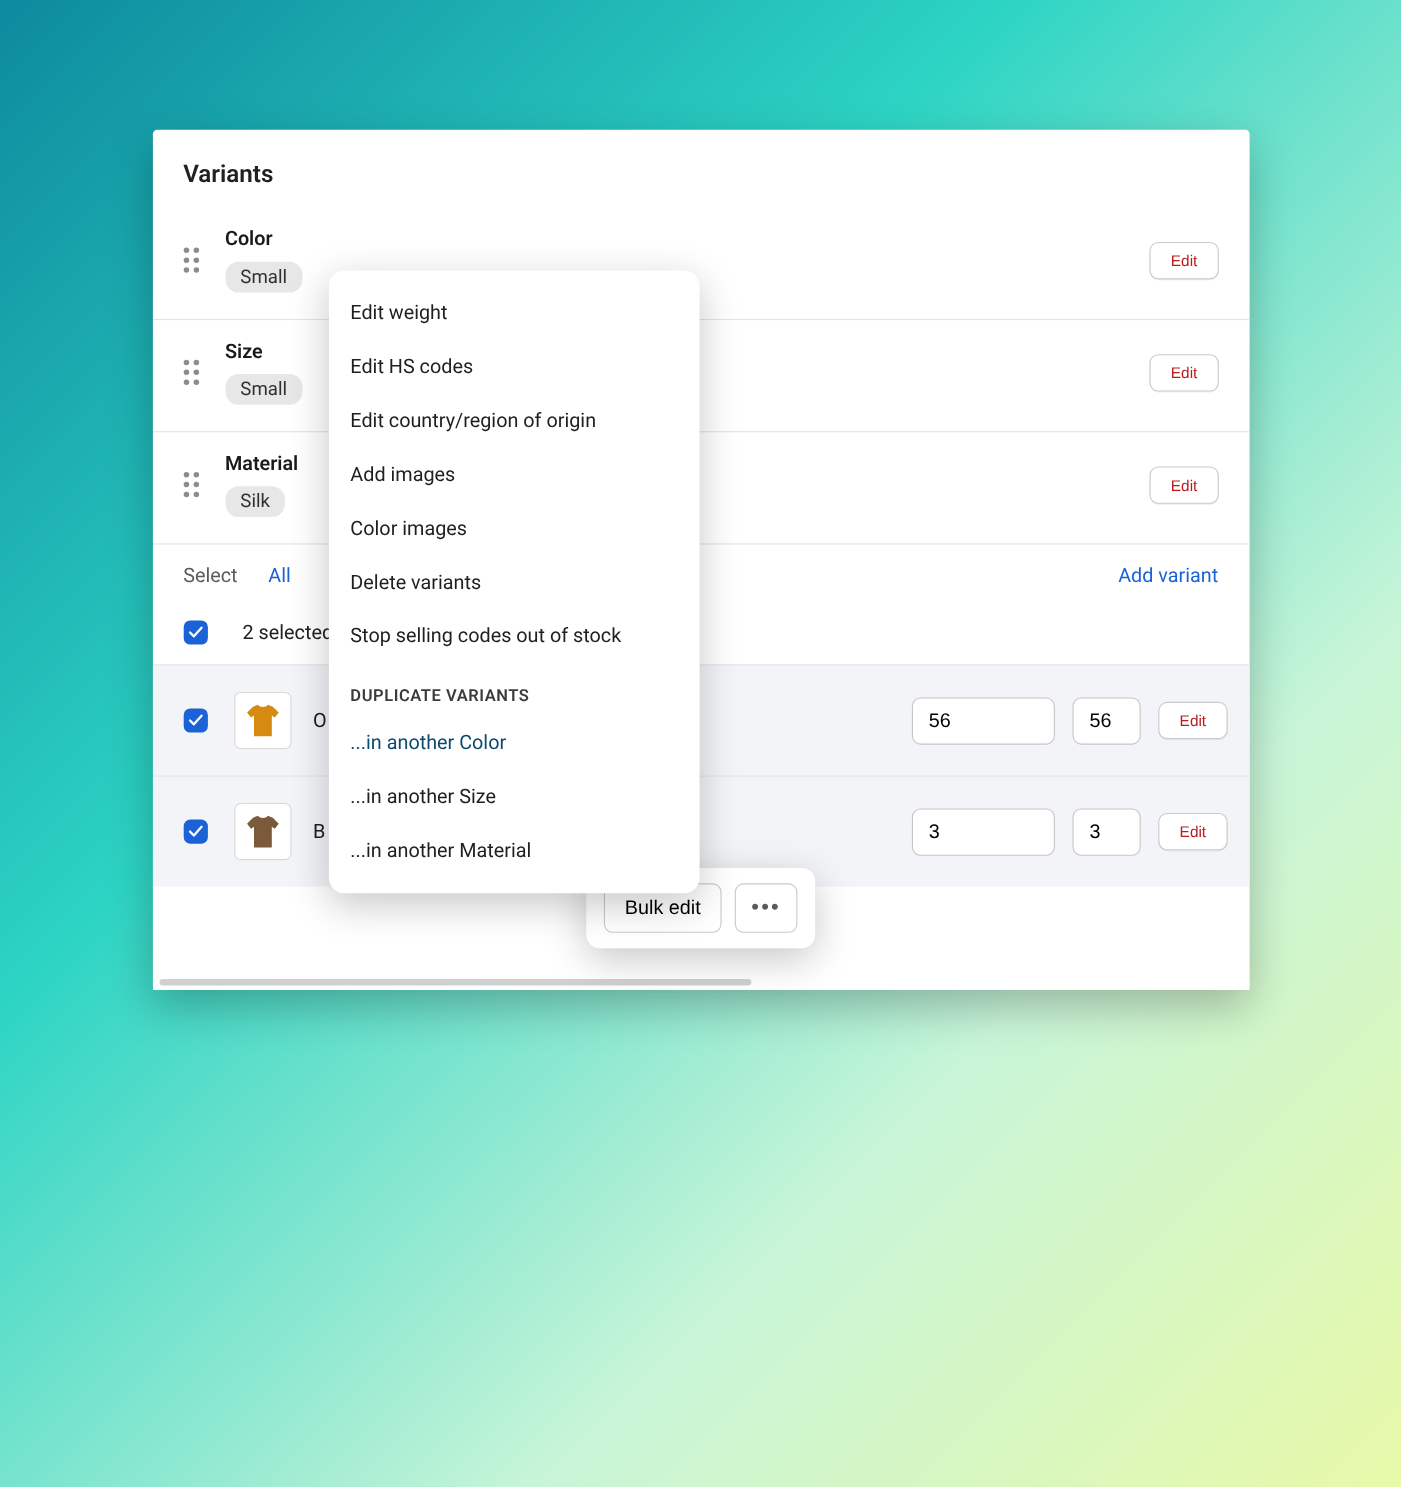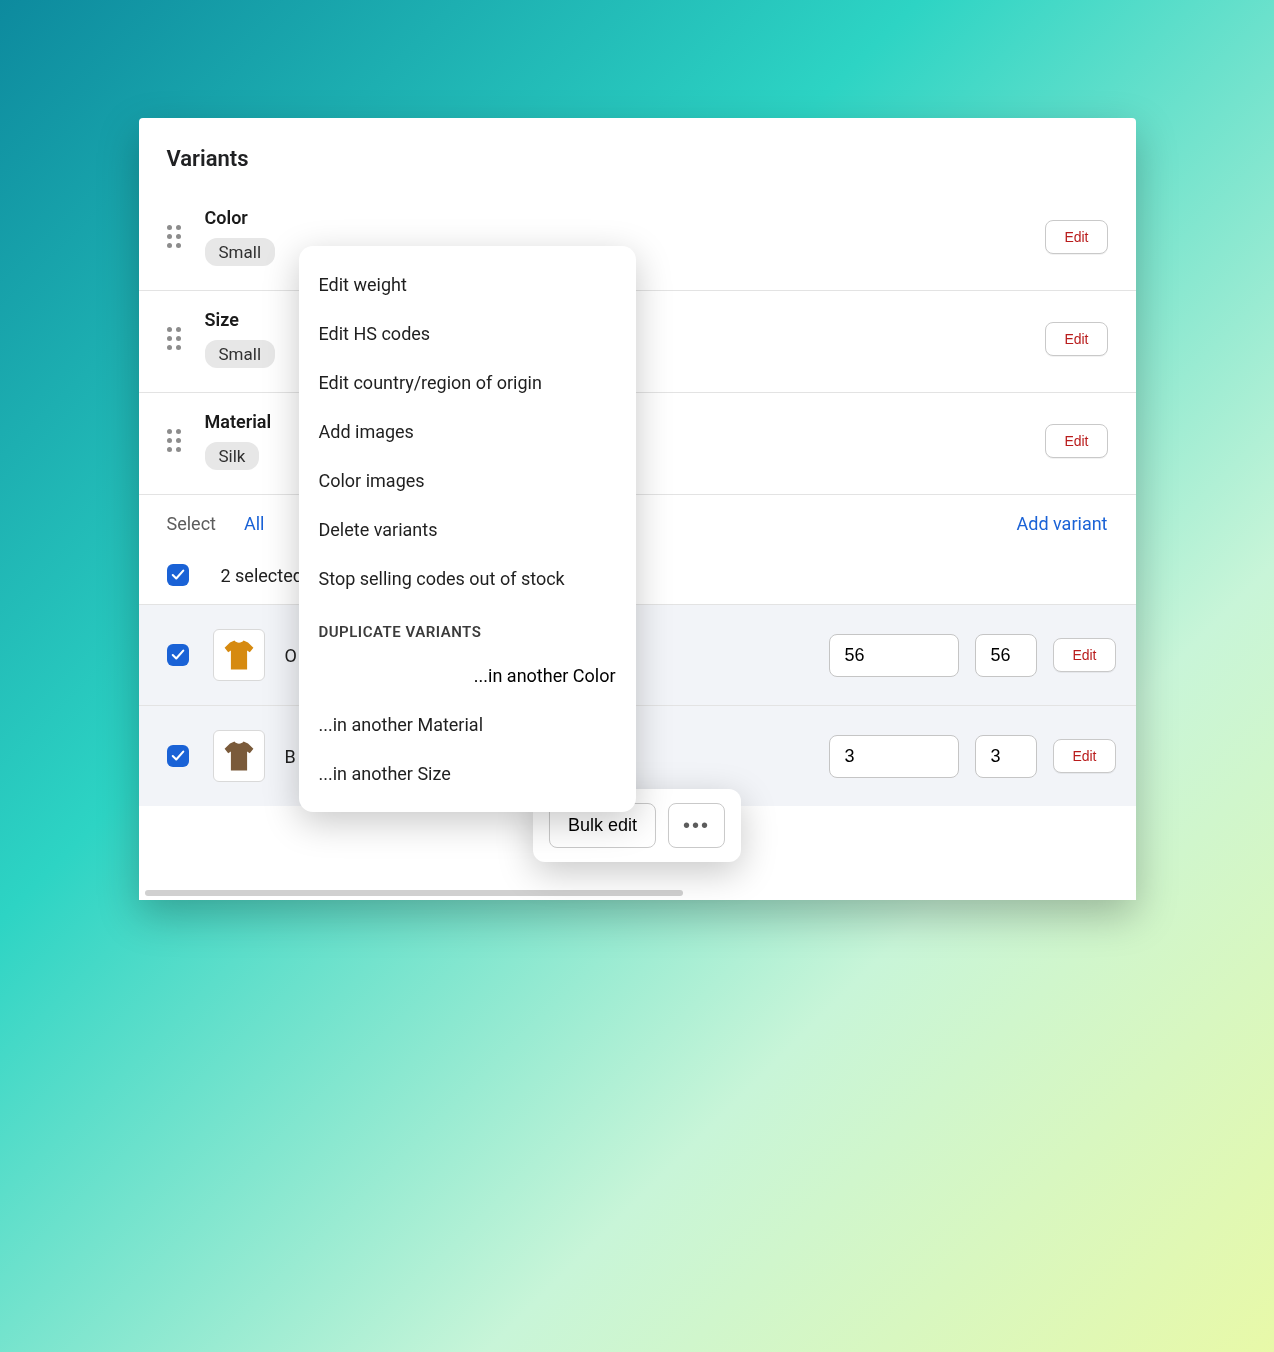--- a/index.html
+++ b/index.html
@@ -158,23 +158,22 @@
       padding: 14px 0;
       z-index: 50;
     }
     .dropdown-item {
       padding: 14px 20px;
       font-size: 18px;
       color: #1f1f1f;
       cursor: pointer;
     }
     .dropdown-item.disabled {
-      color: #000000;
+      color: #0c4a6e;
       cursor: default;
-      text-align: right;
     }
     .dropdown-header {
       padding: 20px 20px 10px 20px;
       font-size: 15px;
       font-weight: 600;
       letter-spacing: 0.5px;
       color: #3b3b3b;
     }
     .highlight-box {
       border: 5px solid #e53935;
@@ -338,22 +337,22 @@
   <div class="dropdown">
     <div class="dropdown-item">Edit weight</div>
     <div class="dropdown-item">Edit HS codes</div>
     <div class="dropdown-item">Edit country/region of origin</div>
     <div class="dropdown-item">Add images</div>
     <div class="dropdown-item">Color images</div>
     <div class="dropdown-item">Delete variants</div>
     <div class="dropdown-item">Stop selling codes out of stock</div>
     <div class="dropdown-header">DUPLICATE VARIANTS</div>
     <div class="dropdown-item disabled">...in another Color</div>
+    <div class="dropdown-item">...in another Size</div>
     <div class="dropdown-item">...in another Material</div>
-    <div class="dropdown-item">...in another Size</div>
   </div>
 
   <div class="bulk-bar">
     <button class="bulk-btn">Bulk edit</button>
     <button class="more-btn">
       <span class="dots">•••</span>
     </button>
   </div>
 </div>
 

